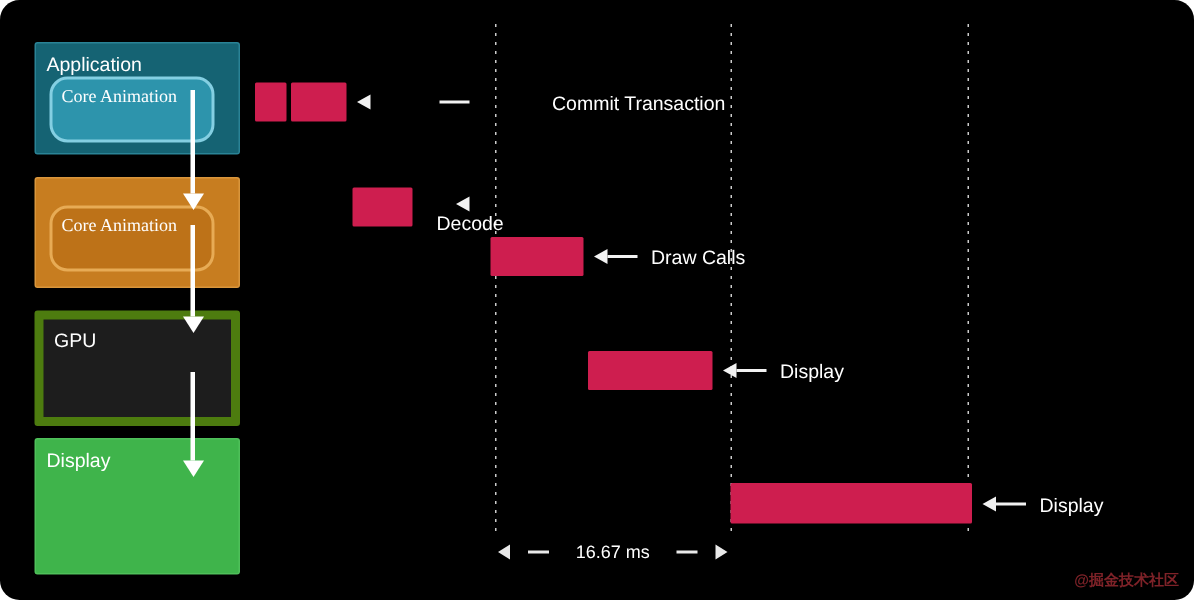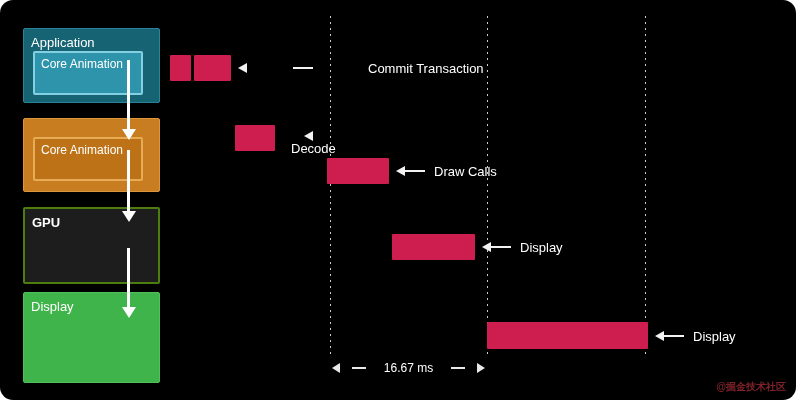--- a/index.html
+++ b/index.html
@@ -20,24 +20,24 @@
     background-image: repeating-linear-gradient(to bottom,
       rgba(255,255,255,0.8) 0 2px, transparent 2px 6px);
   }
   .g1 { left: 330px; } .g2 { left: 487px; } .g3 { left: 645px; }
 
   
   .stage { position: absolute; left: 23px; width: 137px; border-radius: 2px; }
   .stage-label { color: #fff; font-size: 13px; padding: 6px 0 0 7px; }
   .stage-app     { top: 28px;  height: 75px; background: #156373; border: 1px solid #2a8396; }
   .stage-rs      { top: 118px; height: 74px; background: #c77d20; border: 1px solid #d9963c; }
-  .stage-gpu     { top: 207px; height: 77px; background: #1d1d1d; border: 2px solid #4d7c0f; font-weight: bold; }
+  .stage-gpu     { top: 207px; height: 77px; background: #1d1d1d; border: 6px solid #4d7c0f; }
   .stage-display { top: 292px; height: 91px; background: #3fb44b; border: 1px solid #4fc05a; }
 
-  .inner { position: absolute; left: 9px; width: 110px; height: 44px; border-radius: 2px; }
+  .inner { position: absolute; left: 9px; width: 110px; height: 44px; border-radius: 12px; font-family: Liberation Serif, serif; }
   .inner-label { color: #fff; font-size: 12px; padding: 4px 0 0 6px; }
   .inner-app { top: 22px; background: #2d94ac; border: 2px solid #84cfe2; }
   .inner-rs  { top: 18px; background: #bd7218; border: 2px solid #e7ab55; }
 
   
   .varrow { position: absolute; left: 121px; width: 15px;
             display: flex; flex-direction: column; align-items: center; }
   .vline { width: 3px; background: #fff; flex: 1; }
   .vhead { width: 0; height: 0;
            border-left: 7px solid transparent; border-right: 7px solid transparent;

